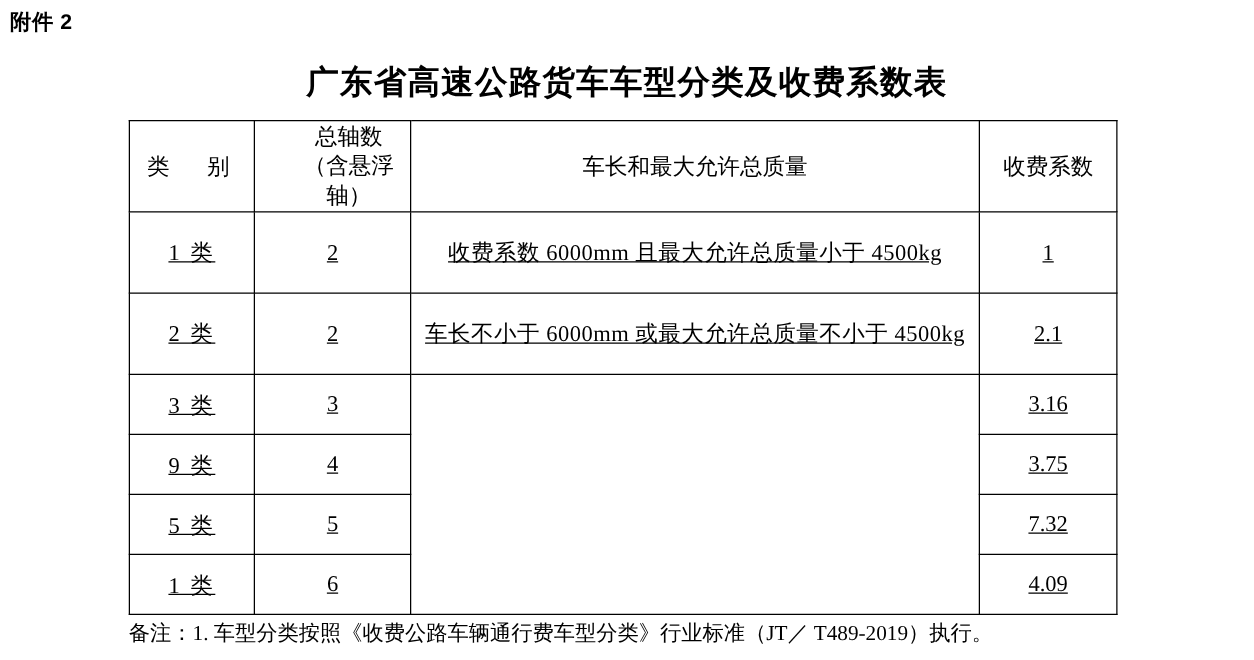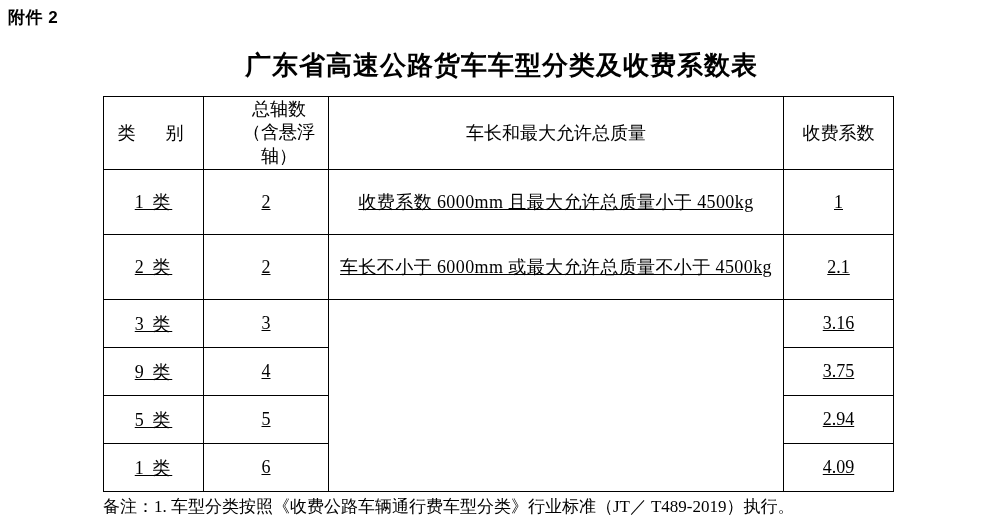--- a/index.html
+++ b/index.html
@@ -172,21 +172,21 @@
             <span class="cls-label">9 类</span>
           </td>
           <td>4</td>
           <td>3.75</td>
         </tr>
         <tr class="row-short">
           <td>
             <span class="cls-label">5 类</span>
           </td>
           <td>5</td>
-          <td>2.94</td>
+          <td>7.32</td>
         </tr>
         <tr class="row-short">
           <td>
             <span class="cls-label">1 类</span>
           </td>
           <td>6</td>
           <td>4.09</td>
         </tr>
       </tbody>
     </table>

